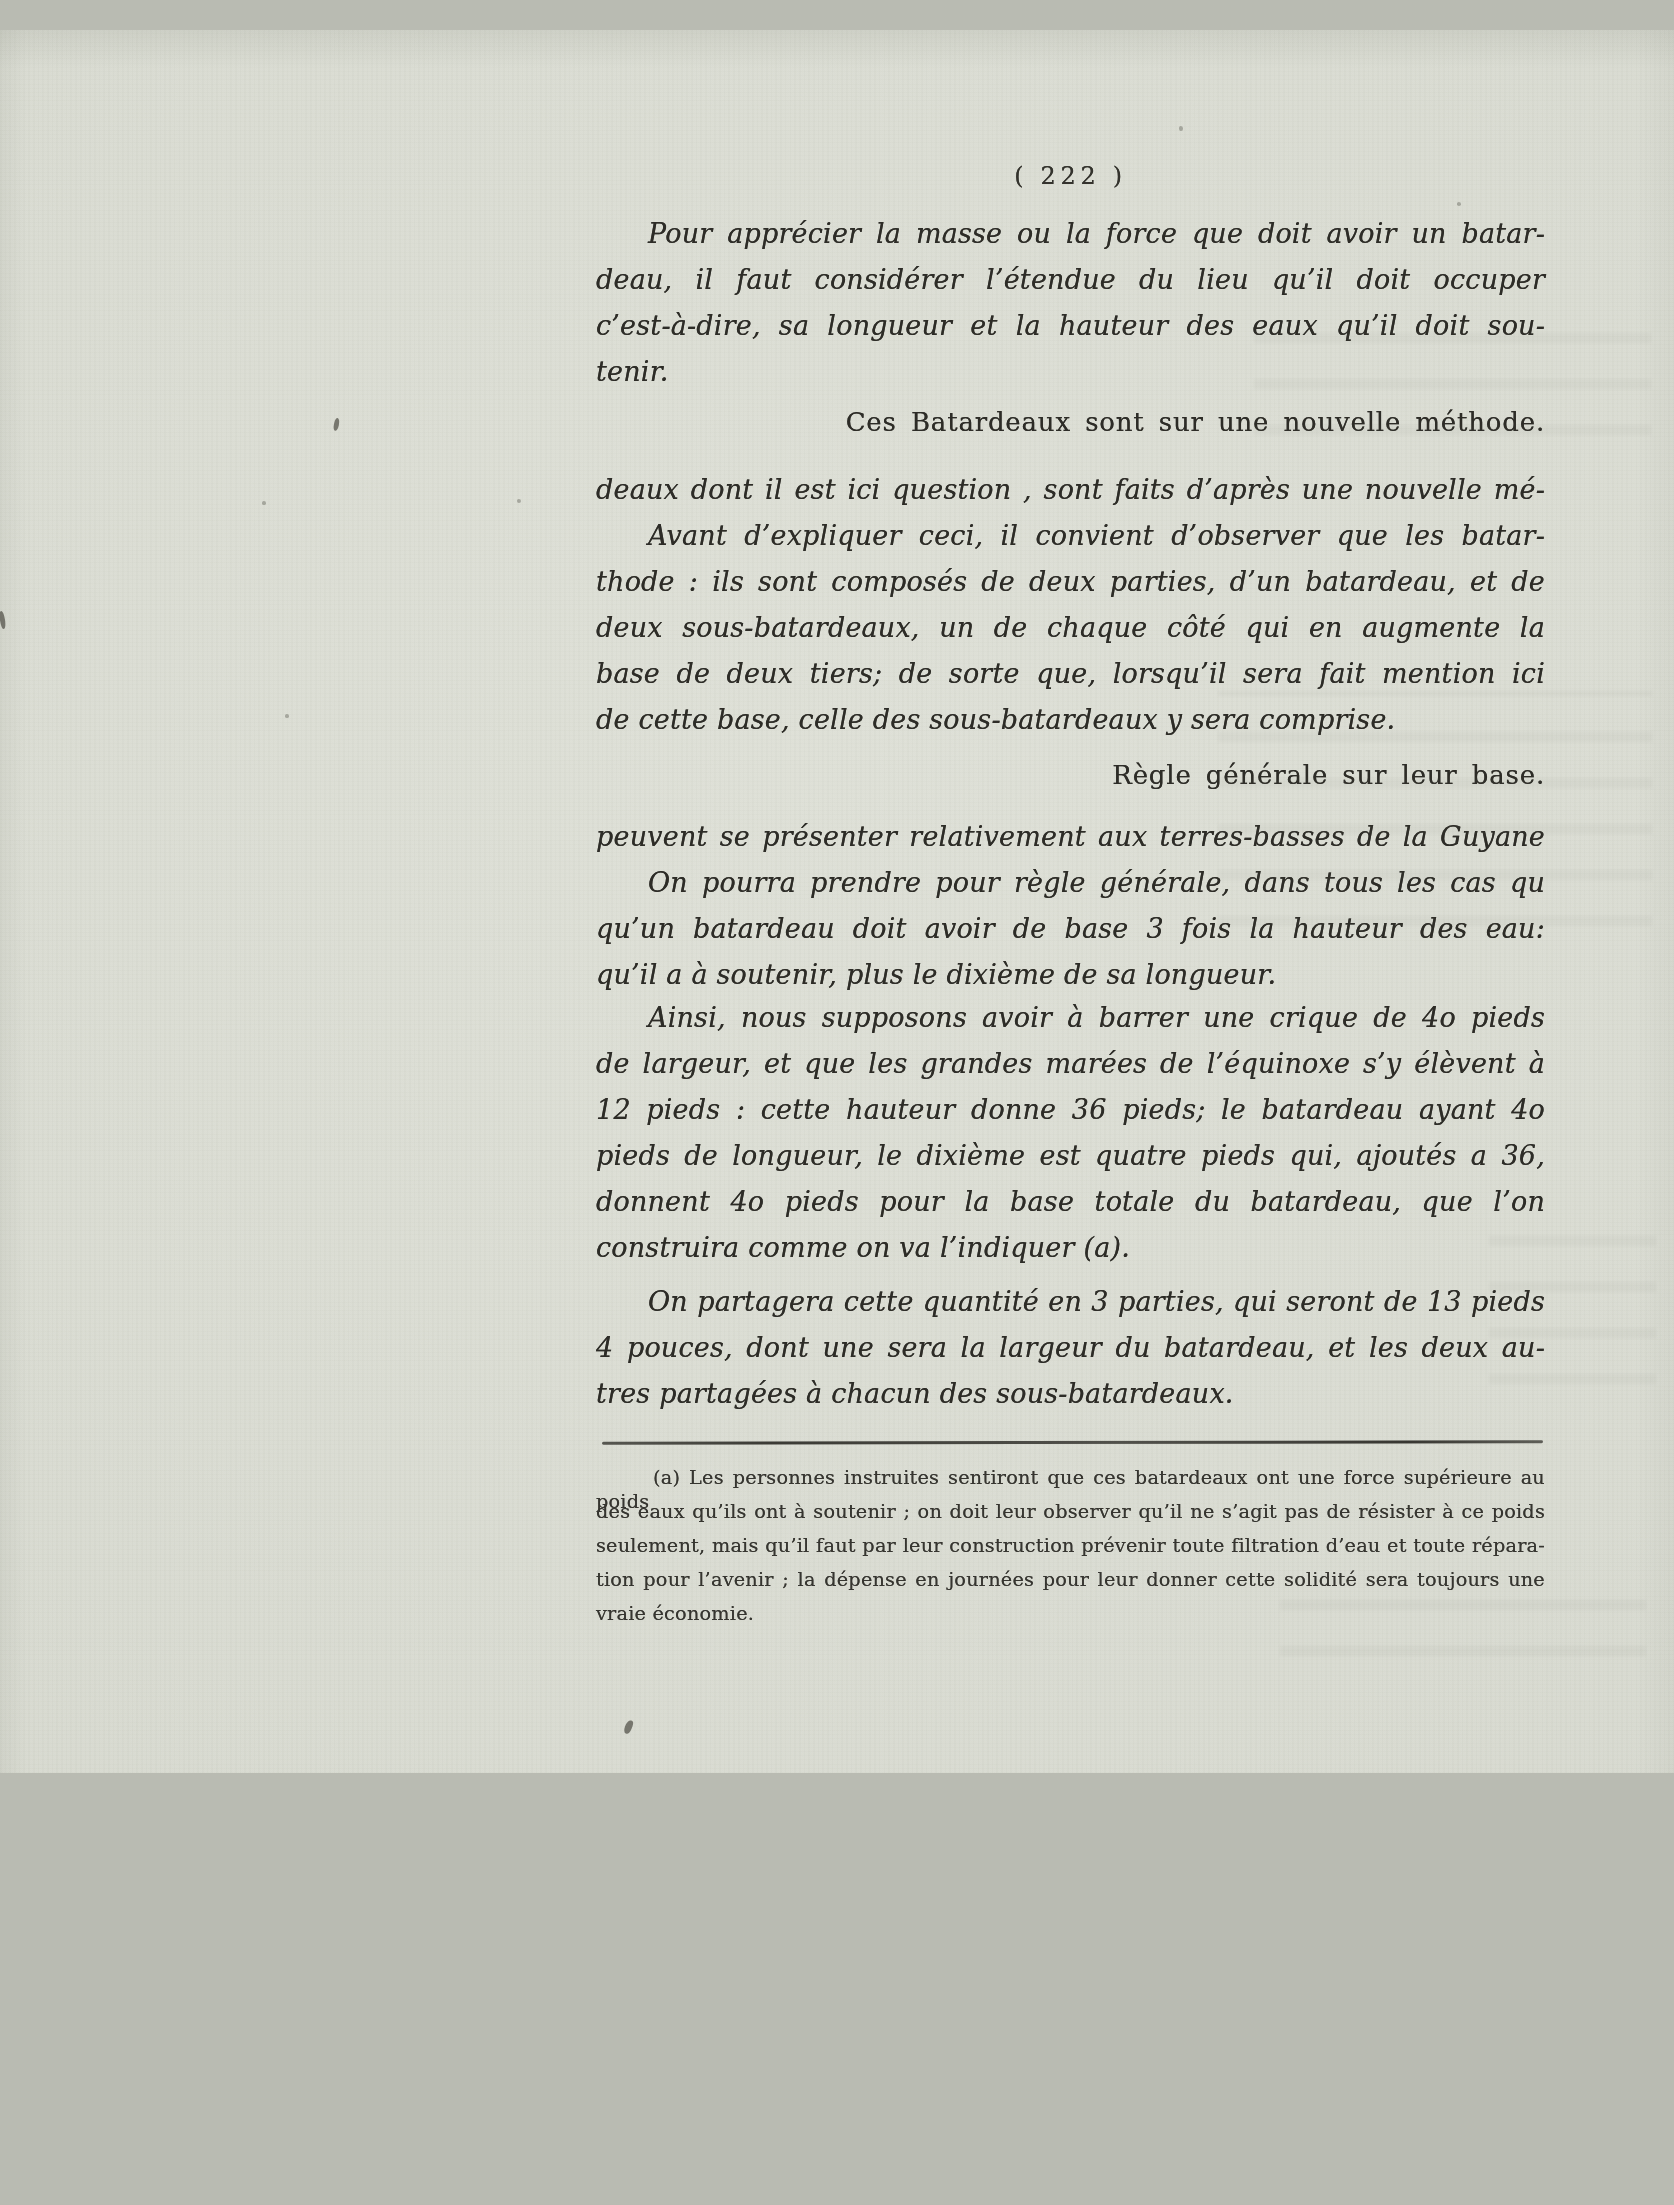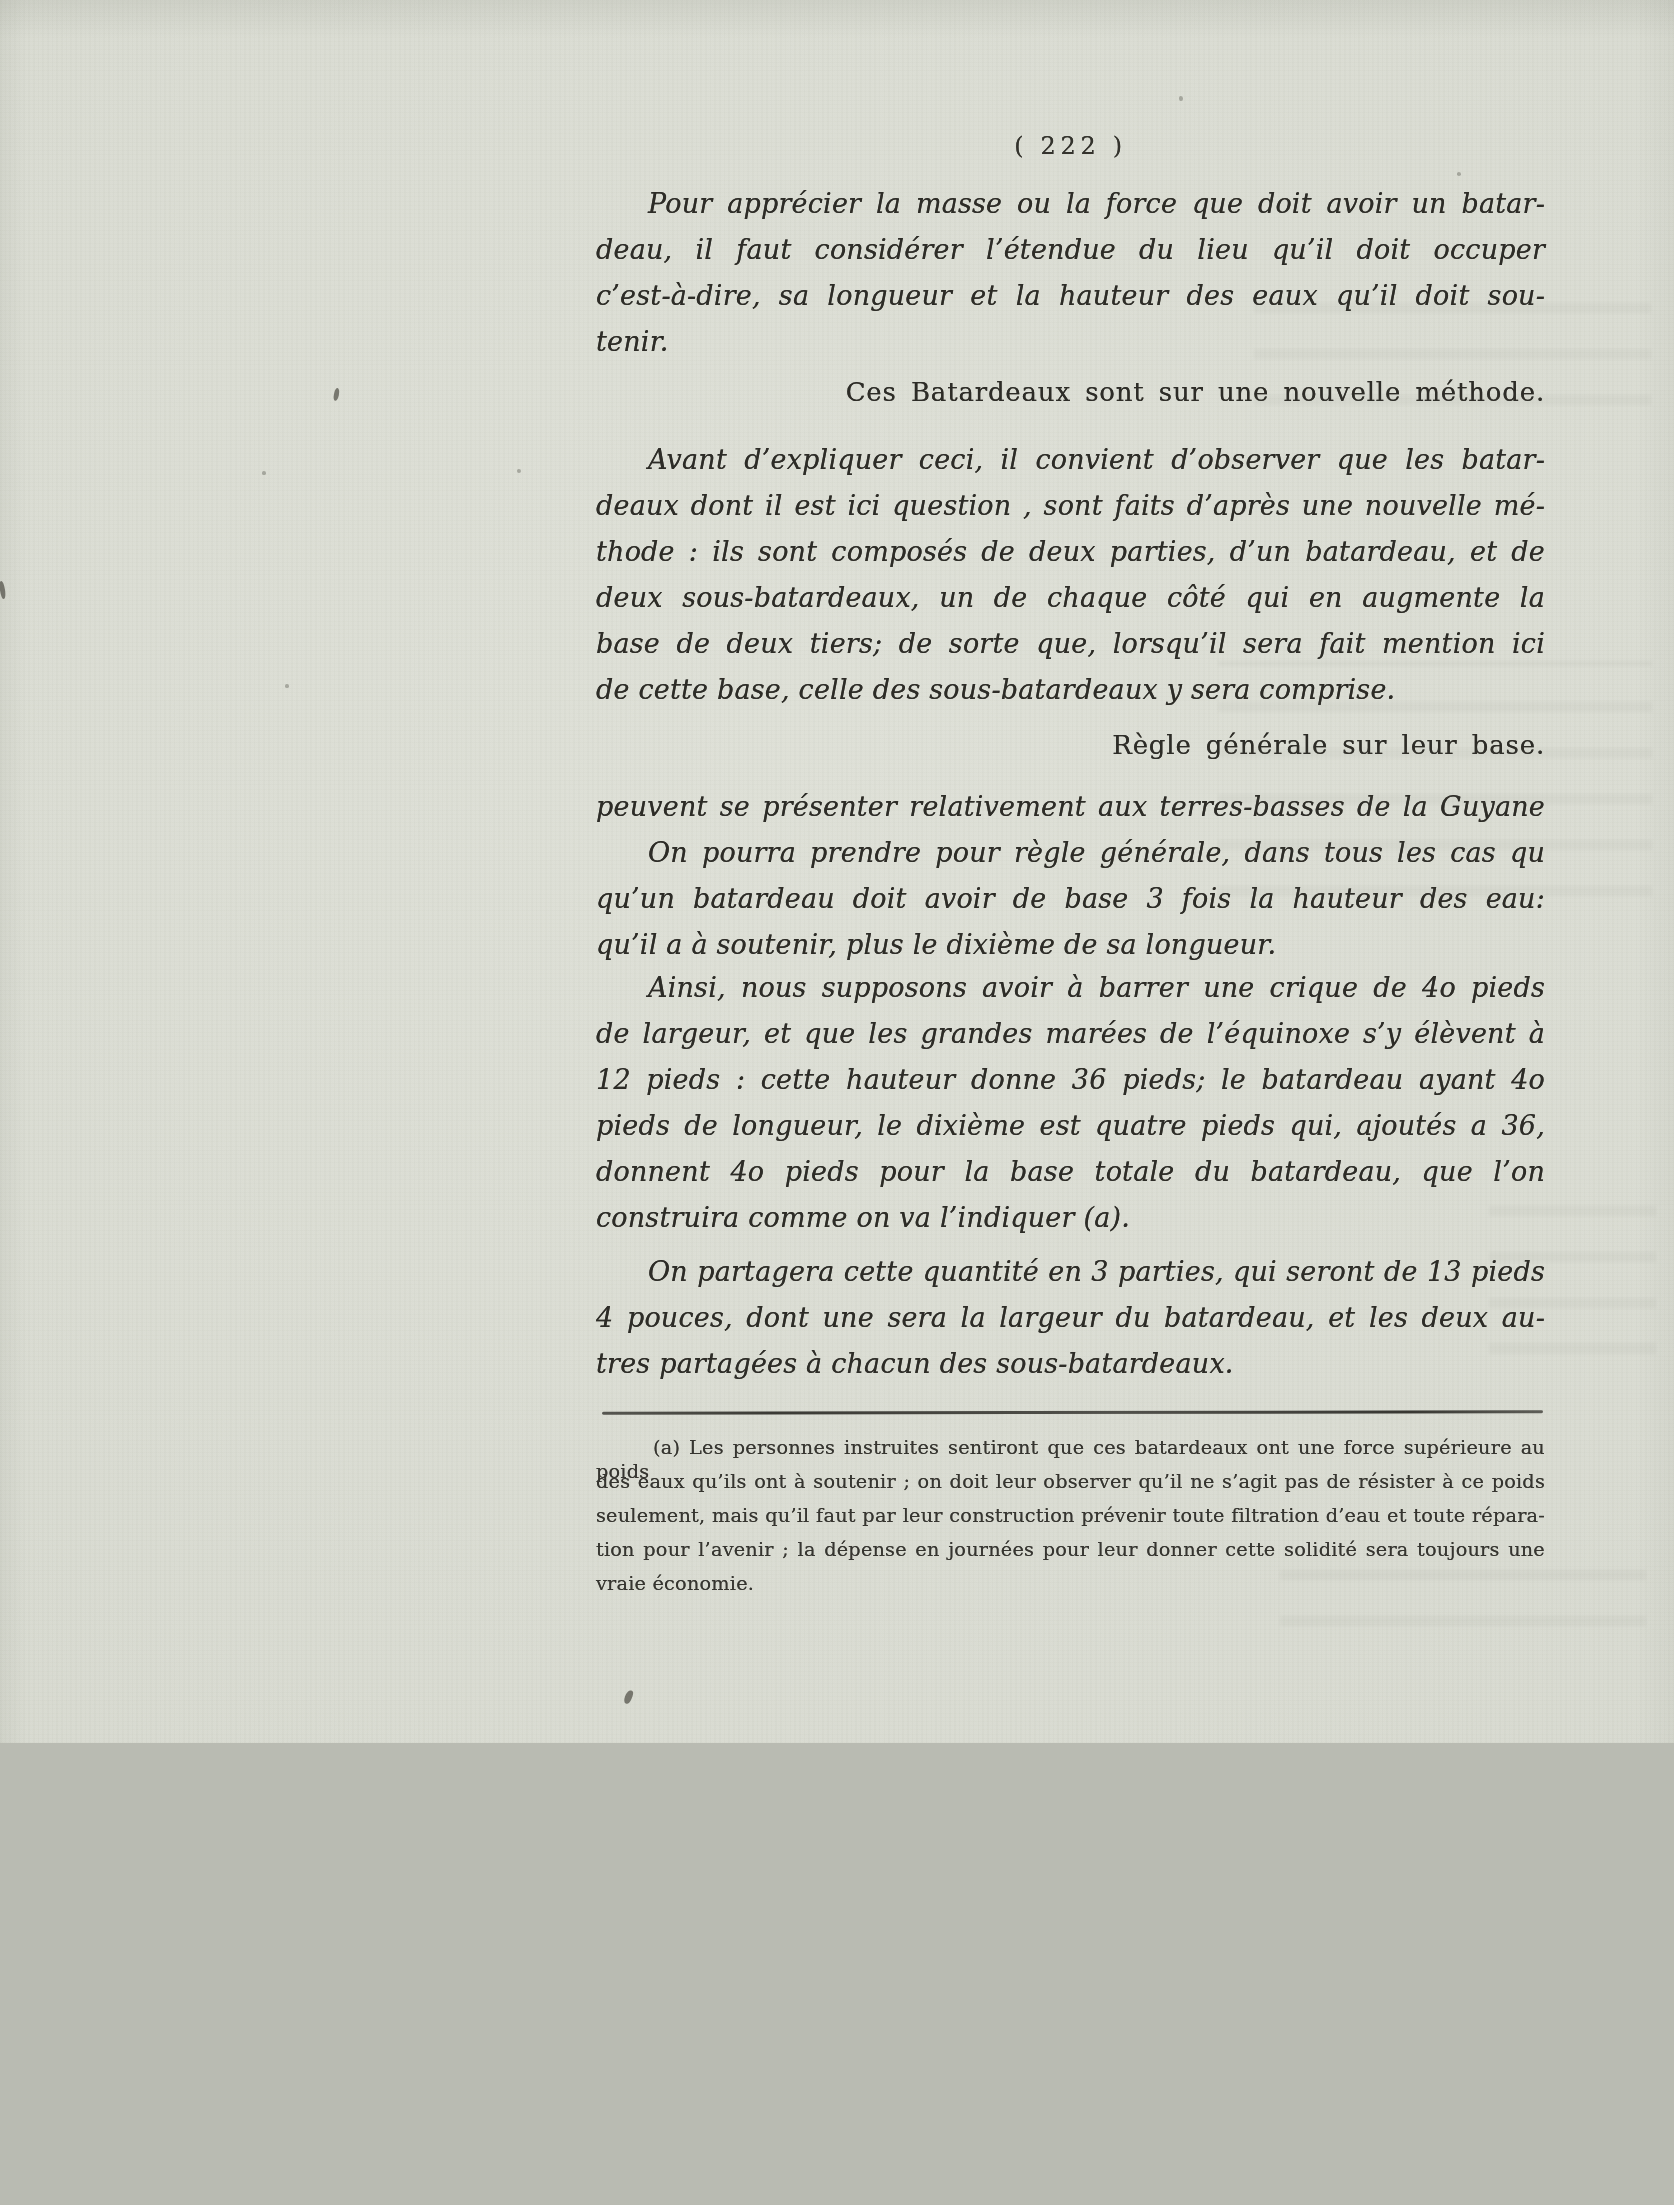--- a/index.html
+++ b/index.html
@@ -15,20 +15,21 @@
     font-family: "DejaVu Serif", "Liberation Serif", serif;
     color: #2d2c27;
     background:
       radial-gradient(ellipse 140% 120% at 48% 42%, rgba(255,255,255,0.06) 0%, rgba(95,100,88,0.05) 78%, rgba(75,80,68,0.10) 100%),
       linear-gradient(180deg, rgba(90,95,82,0.10) 0%, rgba(90,95,82,0.0) 2.2%),
       linear-gradient(90deg, rgba(90,95,82,0.07) 0%, rgba(90,95,82,0.0) 1.6%),
       linear-gradient(270deg, rgba(90,95,82,0.05) 0%, rgba(90,95,82,0.0) 2.2%),
       repeating-linear-gradient(90deg, rgba(104,110,94,0.022) 0px, rgba(104,110,94,0.022) 1.6px, rgba(255,255,255,0.015) 1.6px, rgba(255,255,255,0.015) 4.7px),
       repeating-linear-gradient(0deg, rgba(104,110,94,0.018) 0px, rgba(104,110,94,0.018) 1px, rgba(255,255,255,0.012) 1px, rgba(255,255,255,0.012) 4.2px),
       #dcded4;
+    margin-top: 30px;
   }
 
   
   .pageno {
     position: absolute;
     left: 596px;
     width: 949px;
     top: 132px;
     text-align: center;
     font-size: 24px;
@@ -128,22 +129,22 @@
   <div class="para" style="top:181px">
       <div class="line indent">Pour apprécier la masse ou la force que doit avoir un batar-</div>
       <div class="line">deau, il faut considérer l’étendue du lieu qu’il doit occuper</div>
       <div class="line">c’est-à-dire, sa longueur et la hauteur des eaux qu’il doit sou-</div>
       <div class="line last">tenir.</div>
     </div>
 
   <div class="heading" style="top:374px">Ces Batardeaux sont sur une nouvelle méthode.</div>
 
   <div class="para" style="top:437px">
+      <div class="line">deaux dont il est ici question , sont faits d’après une nouvelle mé-</div>
       <div class="line indent">Avant d’expliquer ceci, il convient d’observer que les batar-</div>
-      <div class="line">deaux dont il est ici question , sont faits d’après une nouvelle mé-</div>
       <div class="line">thode : ils sont composés de deux parties, d’un batardeau, et de</div>
       <div class="line">deux sous-batardeaux, un de chaque côté qui en augmente la</div>
       <div class="line">base de deux tiers; de sorte que, lorsqu’il sera fait mention ici</div>
       <div class="line last">de cette base, celle des sous-batardeaux y sera comprise.</div>
     </div>
 
   <div class="heading" style="top:727px">Règle générale sur leur base.</div>
 
   <div class="para" style="top:784px">
       <div class="line">peuvent se présenter relativement aux terres-basses de la Guyane</div>

